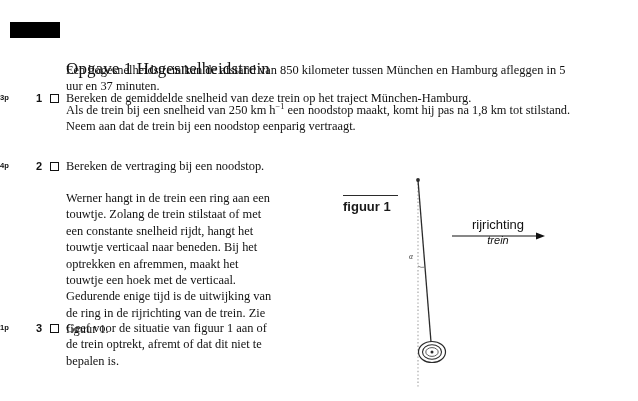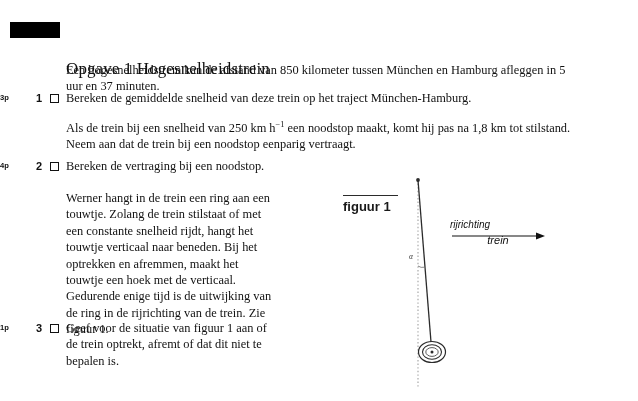--- a/index.html
+++ b/index.html
@@ -38,21 +38,21 @@
 
   
   .intro {
     position: absolute;
     left: 66px;
     font-size: 12.4px;
     line-height: 16.4px;
     text-align: left;
   }
   #intro-1 { top: 62px;  width: 510px; }
-  #intro-2 { top: 120px; width: 510px; }
+  #intro-2 { top: 102px; width: 510px; }
   #intro-3 { top: 190px; width: 212px; }
 
   
   .qrow {
     position: absolute;
     left: 0;
     width: 638px;
     height: 0;
   }
   .qrow .pts {
@@ -126,23 +126,23 @@
   #figure-svg {
     position: absolute;
     left: 0;
     top: 0;
   }
   #drive-label {
     position: absolute;
     left: 120px;
     top: 48px;
     width: 96px;
-    font-family: "Liberation Sans", "DejaVu Sans", sans-serif;
-    font-style: italic;
-    font-size: 10px;
+    text-align: center;
+    font-family: "Liberation Sans", "DejaVu Sans", sans-serif;
+    font-size: 13px;
     line-height: 13px;
     color: #111111;
   }
   #drive-arrow {
     position: absolute;
     left: 120px;
     top: 62px;
   }
   #drive-label-2 {
     position: absolute;

